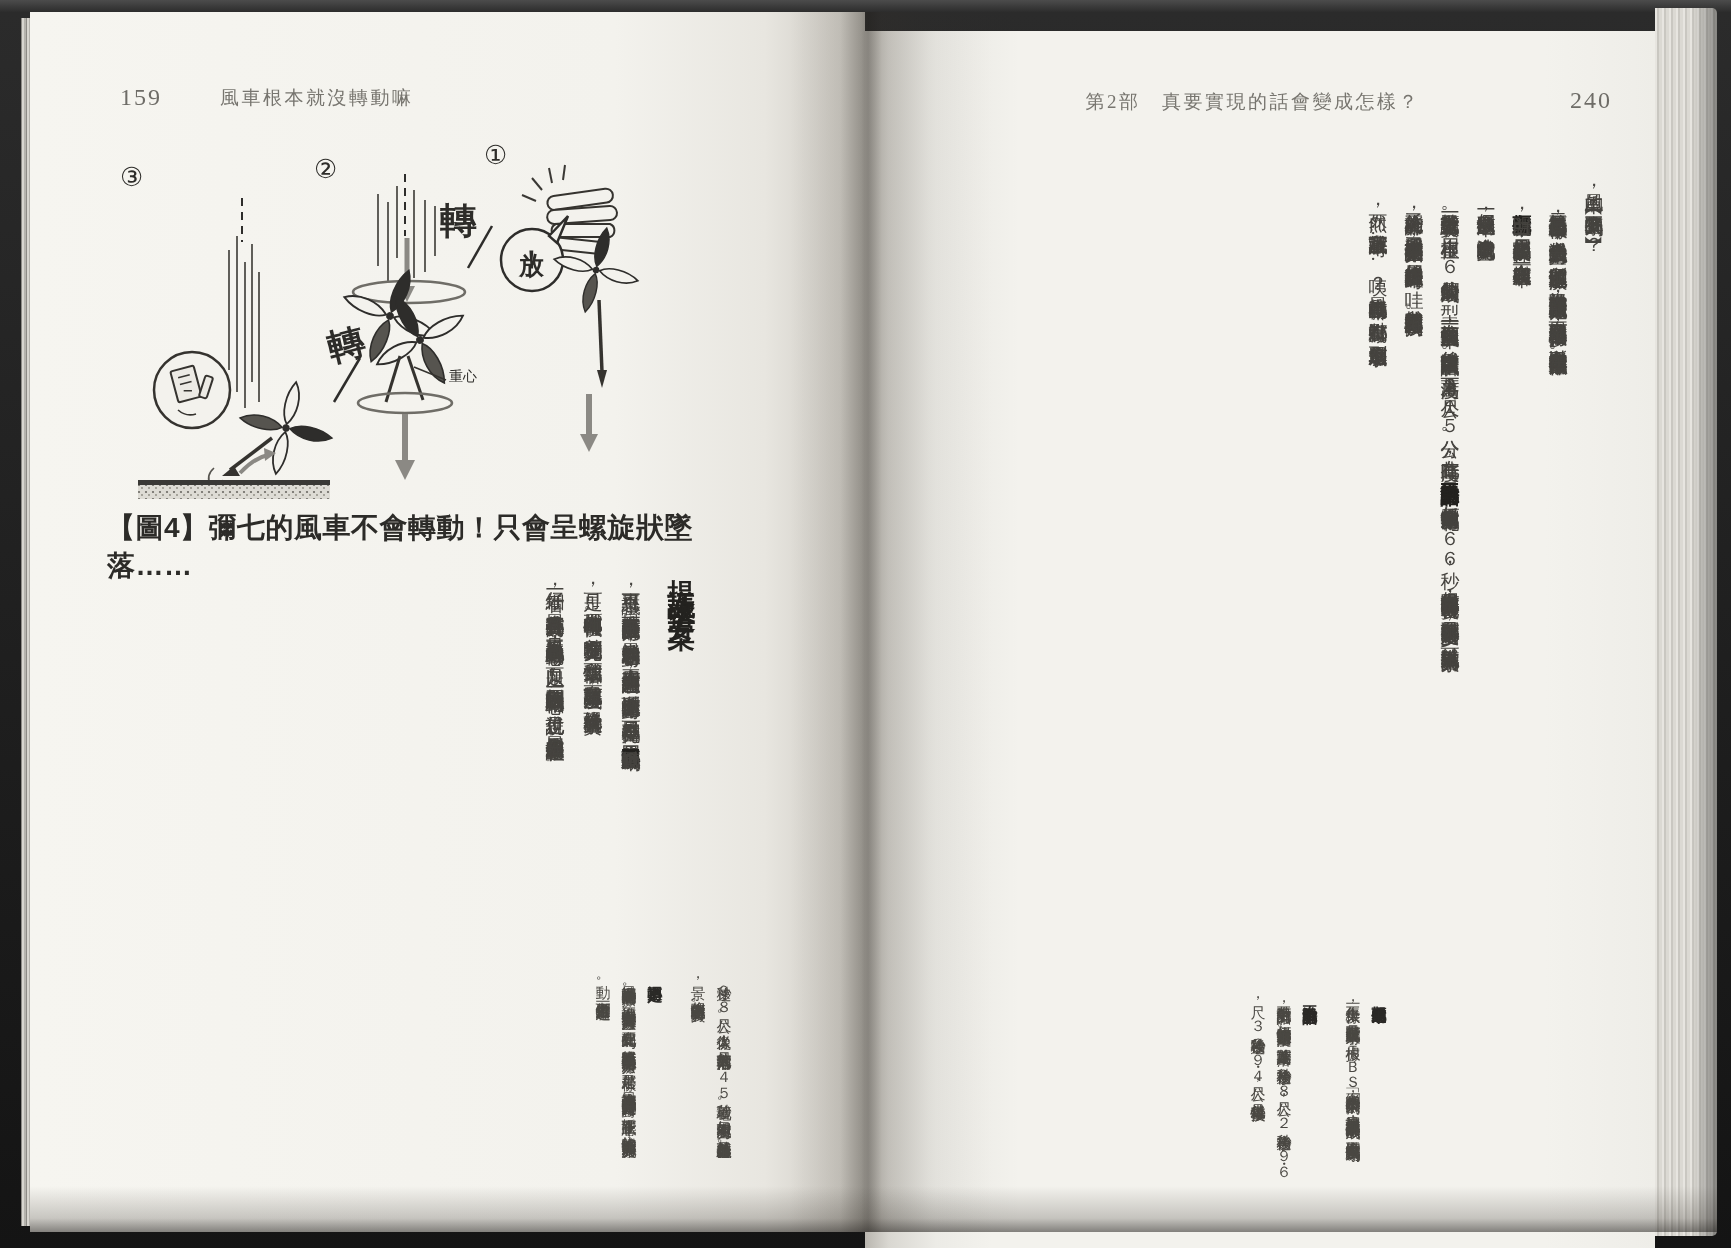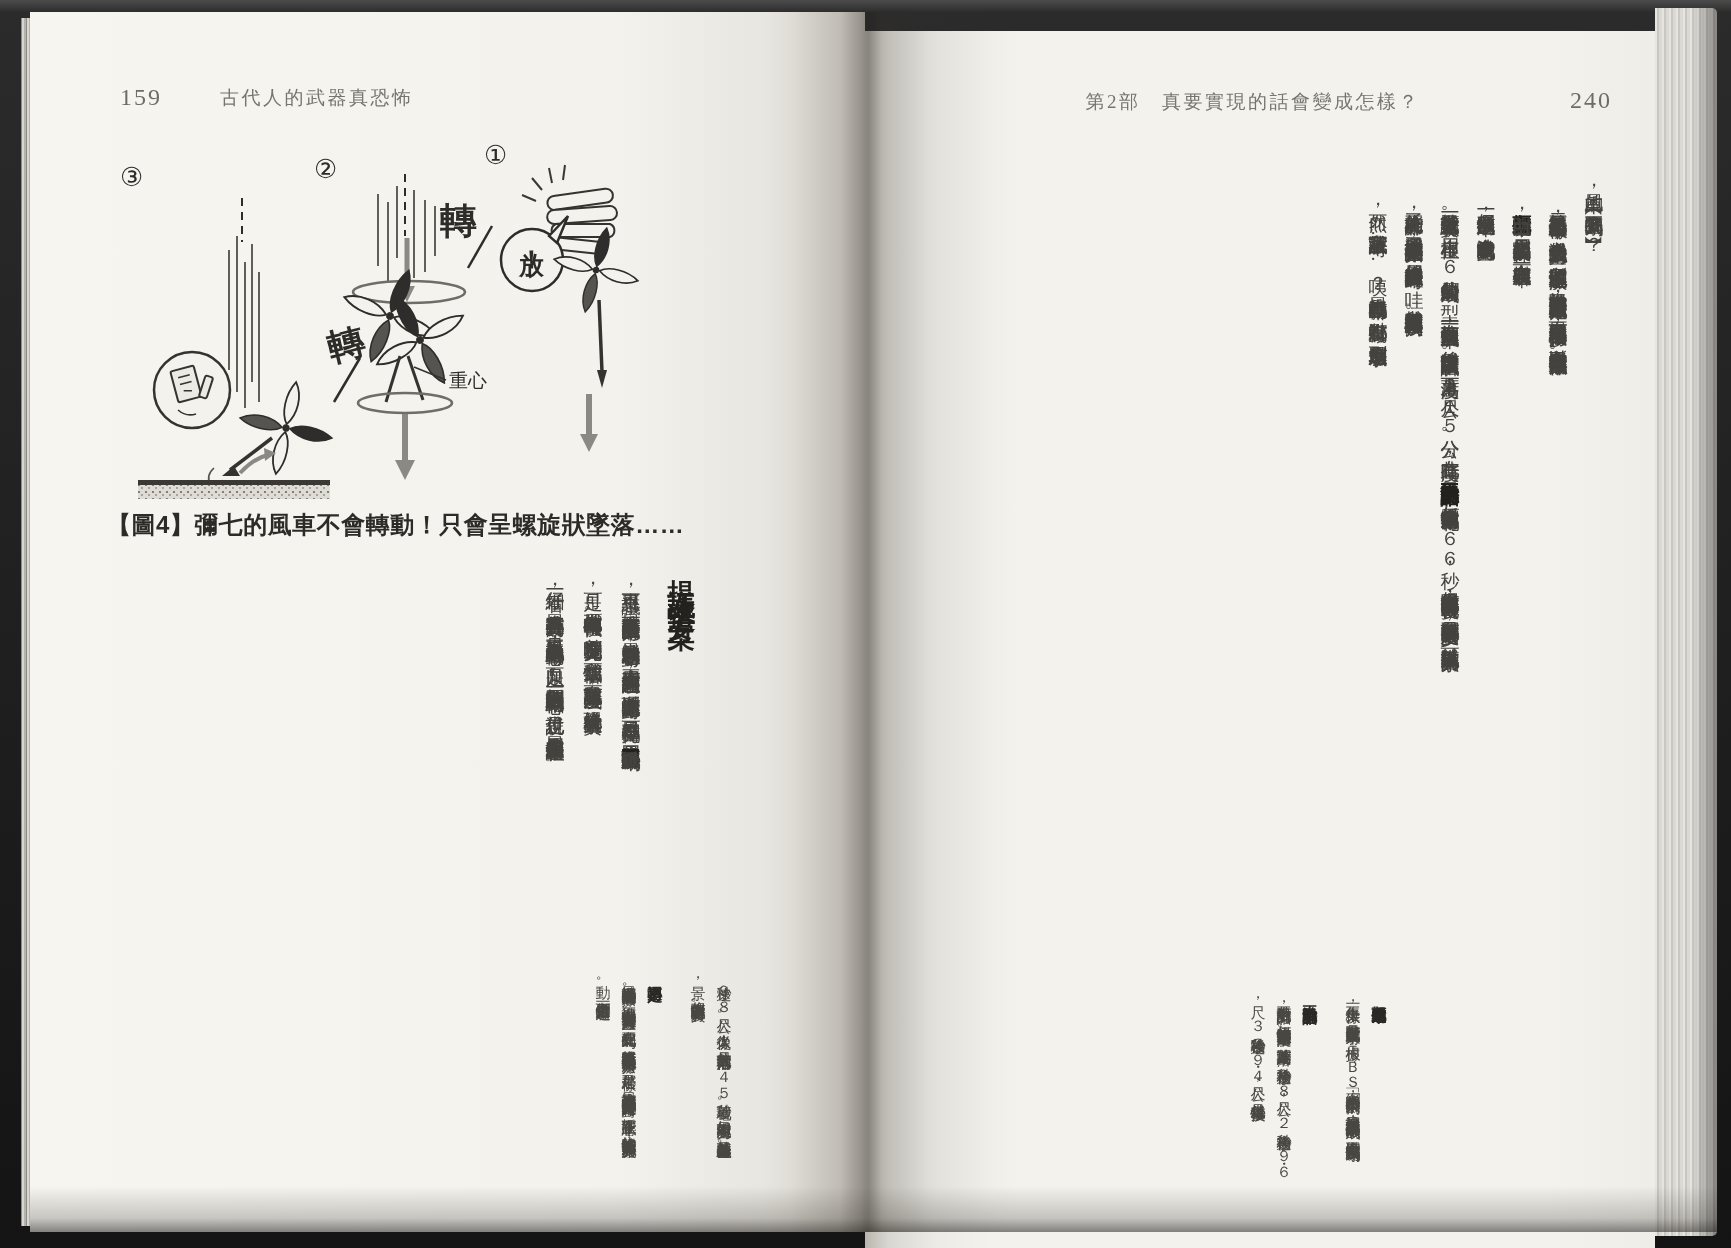--- a/index.html
+++ b/index.html
@@ -51,34 +51,34 @@
   .nh{font-family:"Liberation Sans","DejaVu Sans",sans-serif;font-weight:700;color:#2b2a27;}
   .gap{margin-right:17px !important;}
 
   
   .figure{position:absolute;left:72px;top:128px;width:560px;height:374px;}
   .figure .lbl{position:absolute;font-family:"Liberation Sans","DejaVu Sans",sans-serif;color:#2d2c29;}
   .fig-num{font-size:26px;color:#3a3936;font-family:"Liberation Serif","DejaVu Serif",serif;}
   .lbl-release{left:415px;top:93px;writing-mode:vertical-rl;font-size:25px;font-weight:700;line-height:30px;}
   .lbl-spin-a{left:338px;top:56px;font-size:37px;font-weight:800;}
   .lbl-spin-b{left:226px;top:180px;font-size:37px;font-weight:800;transform:rotate(-14deg);}
-  .lbl-cog{left:347px;top:228px;font-size:19px;color:#333230;}
+  .lbl-cog{left:347px;top:228px;font-size:14px;color:#333230;}
   .caption{position:absolute;left:77px;top:497px;width:600px;
     font-family:"Liberation Sans","DejaVu Sans",sans-serif;font-weight:700;
-    font-size:24px;letter-spacing:0.5px;color:#2c2b28;}
+    font-size:28px;letter-spacing:0.5px;color:#2c2b28;}
 </style>
 </head>
 <body>
 
 <div class="left-edge"></div>
 
 <div class="page page-left">
   <div class="lp-header">
     <span class="pg-num">159</span>
-    <span class="run-head">古代人的武器真恐怖</span>
+    <span class="run-head">風車根本就沒轉動嘛</span>
   </div>
 
   <div class="figure">
     <svg width="560" height="374" viewBox="0 0 560 374">
       <defs>
         <pattern id="speckle" width="7" height="7" patternUnits="userSpaceOnUse">
           <rect width="7" height="7" fill="#dedcd5"></rect>
           <circle cx="2" cy="2" r="1.1" fill="#6b6963"></circle>
           <circle cx="5" cy="5" r="0.9" fill="#8b897f"></circle>
         </pattern>

